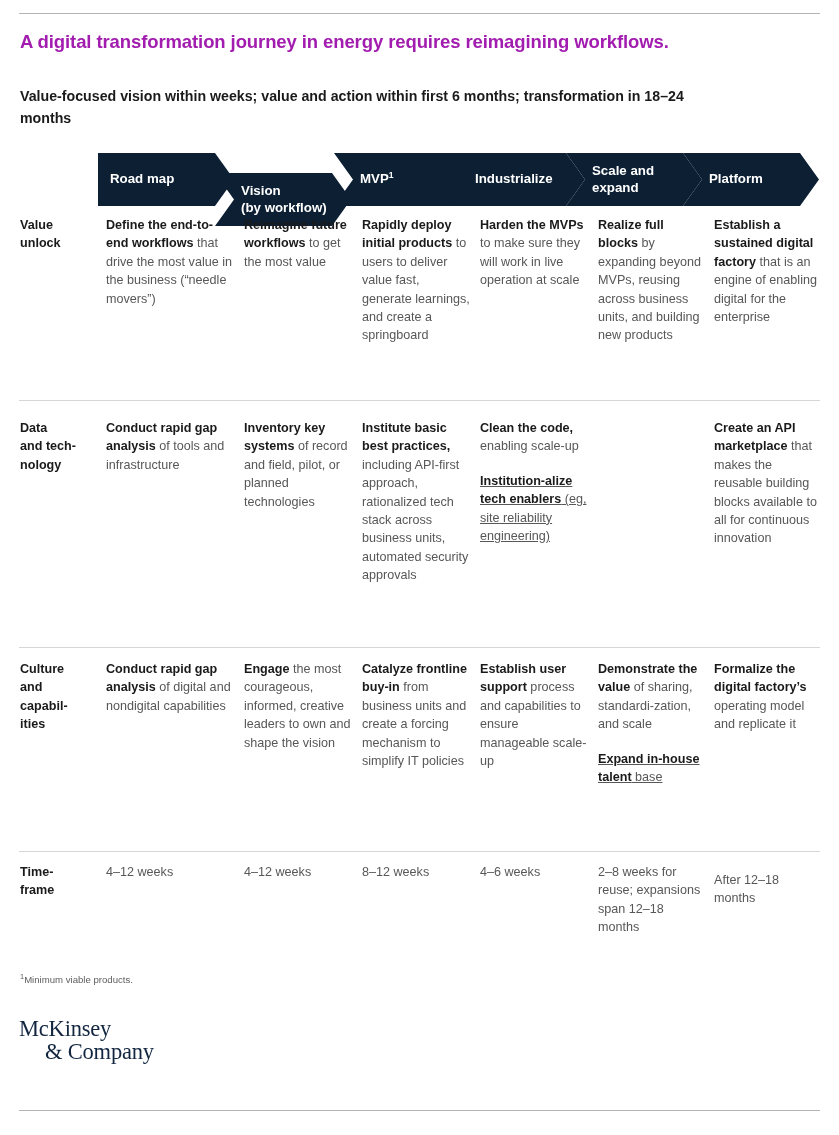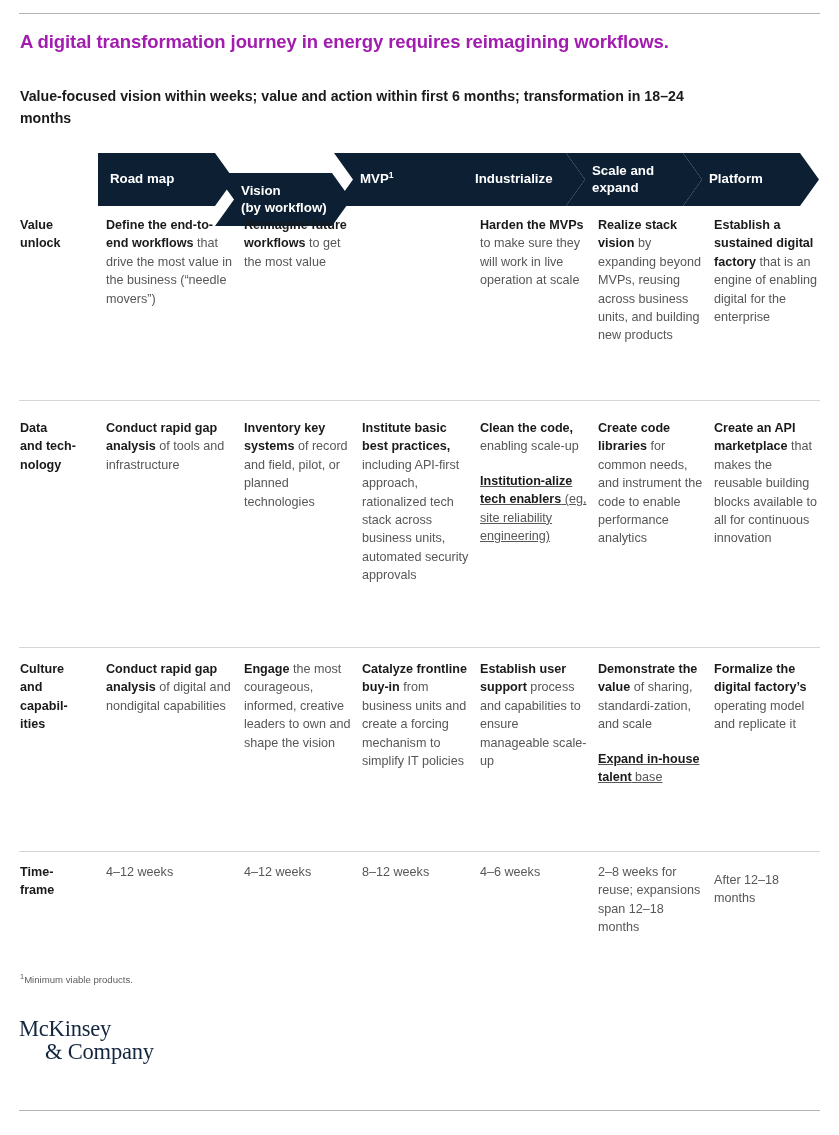--- a/index.html
+++ b/index.html
@@ -204,25 +204,28 @@
     <div class="rowlabel" style="left: 20px; top: 216px;">
       <div>Value</div>
       <div>unlock</div>
     </div>
     <div class="cell" style="left: 106px; top: 216px; width: 128px;">
       <p><b>Define the end-to-end workflows</b><span> that drive the most value in the business (“needle movers”)</span></p>
     </div>
     <div class="cell" style="left: 244px; top: 216px; width: 108px;">
       <p><b>Reimagine future workflows</b><span> to get the most value</span></p>
     </div>
+    <div class="cell" style="left: 362px; top: 216px; width: 108px;">
+      <p><b>Rapidly deploy initial products</b><span> to users to deliver value fast, generate learnings, and create a springboard</span></p>
+    </div>
     <div class="cell" style="left: 480px; top: 216px; width: 108px;">
       <p><b>Harden the MVPs</b><span> to make sure they will work in live operation at scale</span></p>
     </div>
     <div class="cell" style="left: 598px; top: 216px; width: 108px;">
-      <p><b>Realize stack vision</b><span> by expanding beyond MVPs, reusing across business units, and building new products</span></p>
+      <p><b>Realize full blocks</b><span> by expanding beyond MVPs, reusing across business units, and building new products</span></p>
     </div>
     <div class="cell" style="left: 714px; top: 216px; width: 104px;">
       <p><b>Establish a sustained digital factory</b><span> that is an engine of enabling digital for the enterprise</span></p>
     </div>
     <div class="rowlabel" style="left: 20px; top: 419px;">
       <div>Data</div>
       <div>and tech-</div>
       <div>nology</div>
     </div>
     <div class="cell" style="left: 106px; top: 419px; width: 128px;">
@@ -230,23 +233,20 @@
     </div>
     <div class="cell" style="left: 244px; top: 419px; width: 108px;">
       <p><b>Inventory key systems</b><span> of record and field, pilot, or planned technologies</span></p>
     </div>
     <div class="cell" style="left: 362px; top: 419px; width: 108px;">
       <p><b>Institute basic best practices,</b><span> including API-first approach, rationalized tech stack across business units, automated security approvals</span></p>
     </div>
     <div class="cell" style="left: 480px; top: 419px; width: 108px;">
       <p><b>Clean the code,</b><span> enabling scale-up</span></p>
       <p><b>Institution-alize tech enablers</b><span> (eg, site reliability engineering)</span></p>
-    </div>
-    <div class="cell" style="left: 598px; top: 419px; width: 108px;">
-      <p><b>Create code libraries</b><span> for common needs, and instrument the code to enable performance analytics</span></p>
     </div>
     <div class="cell" style="left: 714px; top: 419px; width: 104px;">
       <p><b>Create an API marketplace</b><span> that makes the reusable building blocks available to all for continuous innovation</span></p>
     </div>
     <div class="rowlabel" style="left: 20px; top: 660px;">
       <div>Culture</div>
       <div>and</div>
       <div>capabil-</div>
       <div>ities</div>
     </div>

